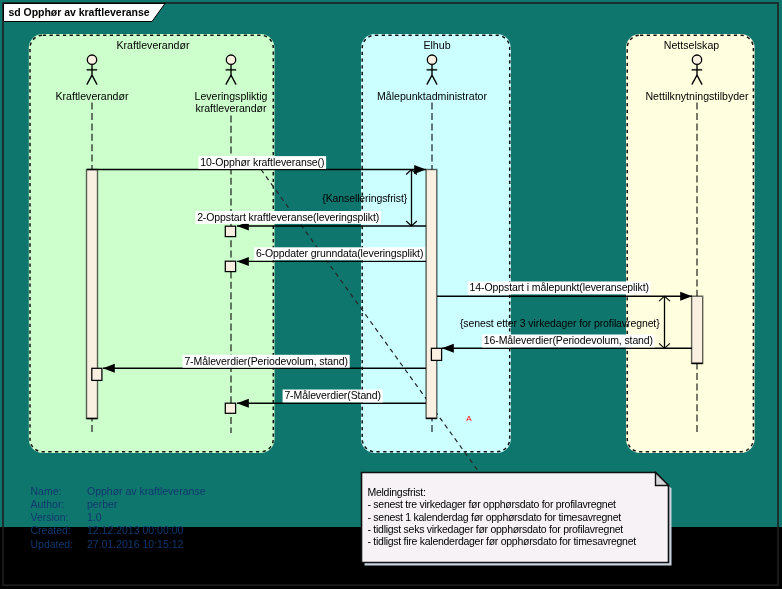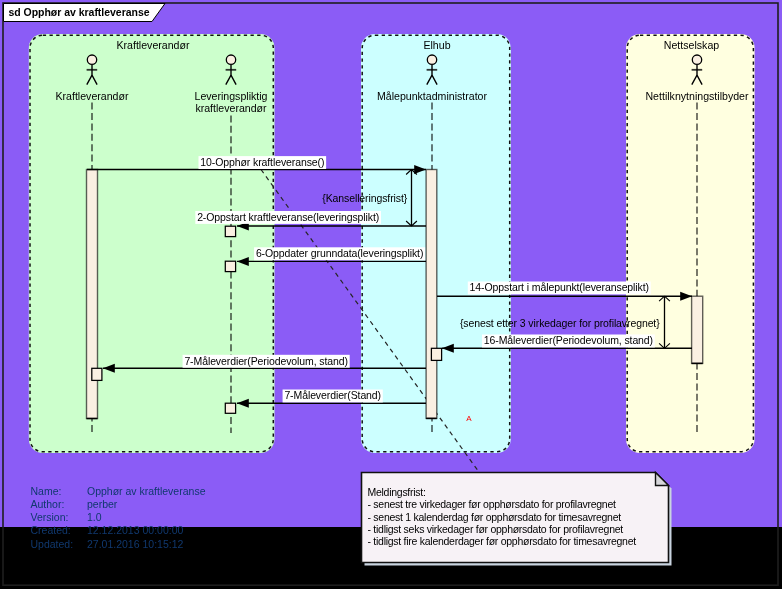--- a/index.html
+++ b/index.html
@@ -1,18 +1,18 @@
 <!DOCTYPE html>
 <html><head>
 <meta charset="utf-8">
 <title>sd Opphør av kraftleveranse</title>
 <style>
   html,body{margin:0;padding:0;background:#000;}
   body{width:782px;height:589px;overflow:hidden;font-family:"Liberation Sans",sans-serif;}
-  #stage{position:relative;width:782px;height:527px;background:#8b5cf6;}
+  #stage{position:relative;width:782px;height:527px;background:#0f766e;}
   svg#diag{display:block;position:absolute;left:0;top:0;}
   text{font-family:"Liberation Sans",sans-serif;dominant-baseline:alphabetic;}
   .grp-name{font-size:10.6px;fill:#000;text-anchor:middle;}
   .ll-name{font-size:10.6px;fill:#000;text-anchor:middle;}
   .msg-lbl{font-size:10.5px;fill:#000;letter-spacing:-0.1px;}
   .cons-lbl{font-size:10.5px;fill:#000;letter-spacing:-0.1px;}
   .note-lbl{font-size:10.5px;fill:#000;letter-spacing:-0.27px;}
   .meta-k{font-size:10.5px;fill:#10386e;}
   .meta-v{font-size:10.5px;fill:#10386e;}
   .frame-title{font-size:10.5px;font-weight:bold;fill:#000;letter-spacing:-0.03px;}

